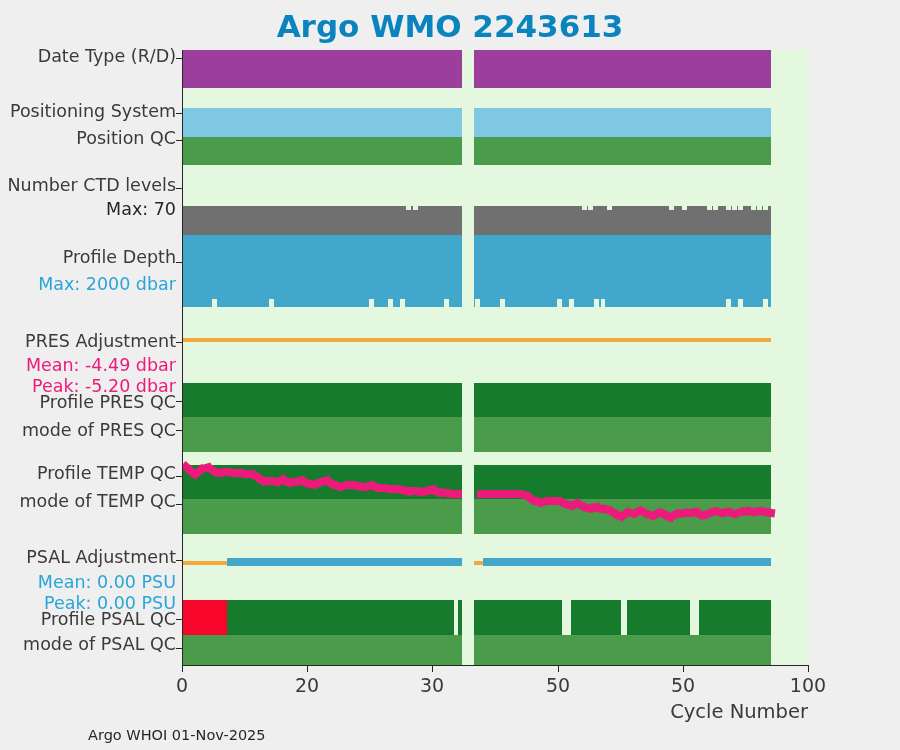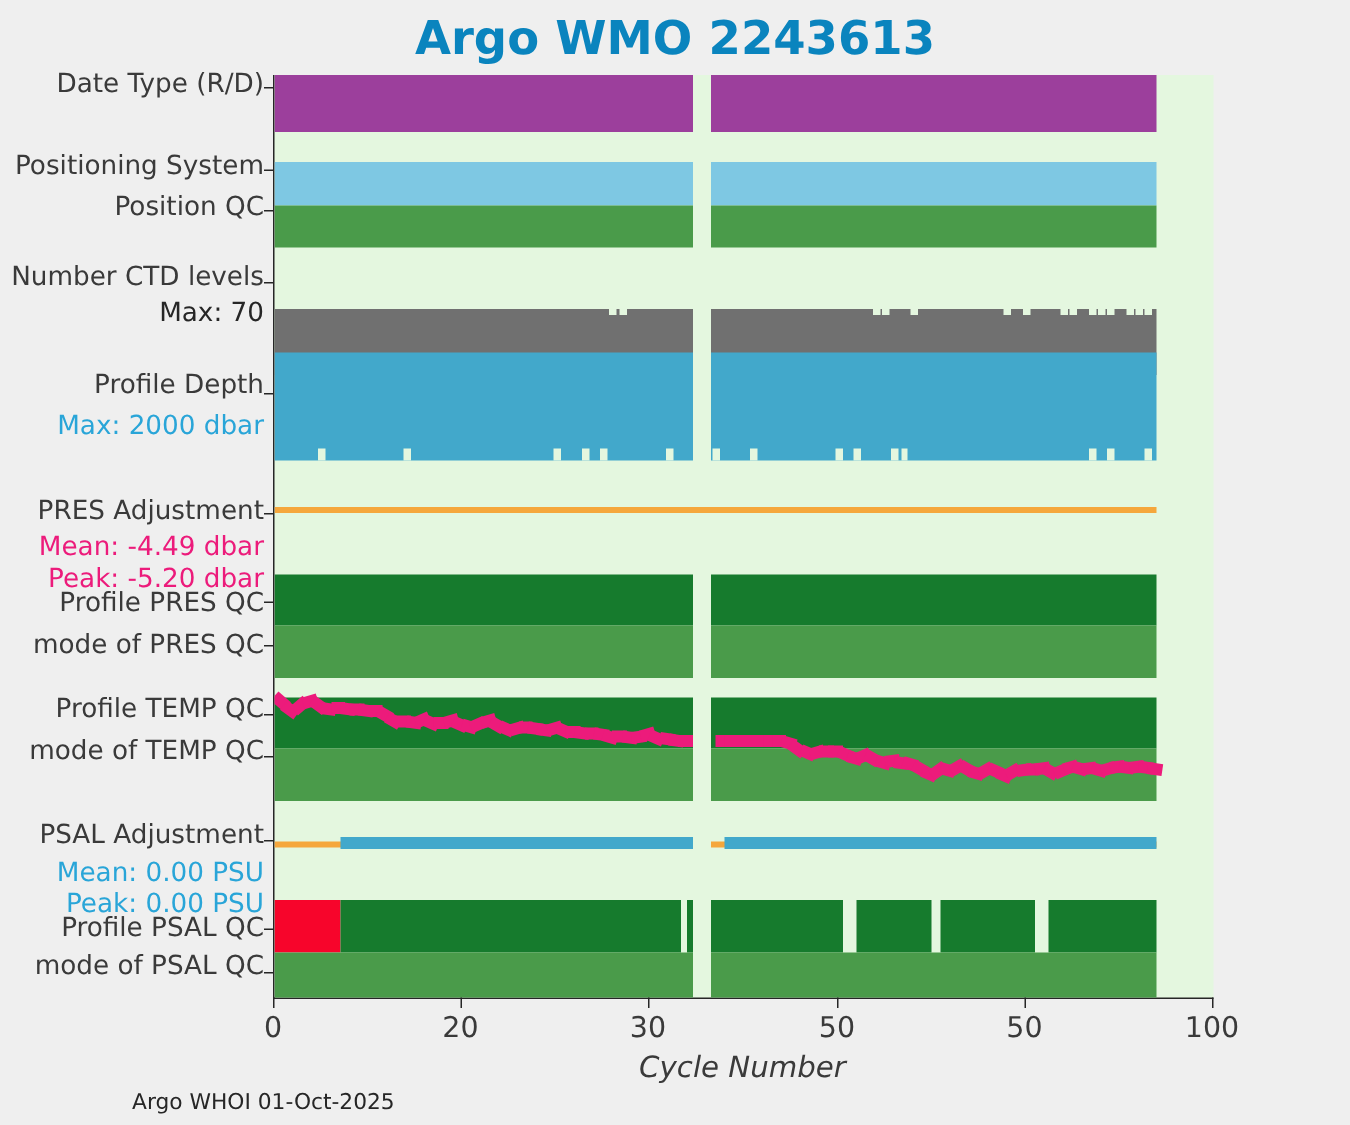--- a/index.html
+++ b/index.html
@@ -87,24 +87,23 @@
     margin-left: -35px;
     text-align: center;
     font-size: 19px;
     color: #3a3a3a;
   }
   #xlabel {
     position: absolute;
     top: 700px;
     left: 182px;
     width: 626px;
-    text-align: center;
+    text-align: right;
     font-size: 19.5px;
     color: #3a3a3a;
-    font-style: italic;
   }
   #footer {
     position: absolute;
     left: 88px;
     top: 727px;
     font-size: 14.5px;
     color: #262626;
   }
 
   
@@ -340,13 +339,13 @@
 <div class="xtick" style="left:808px"></div>
 
 <div class="xticklabel" style="left:182px">0</div>
 <div class="xticklabel" style="left:307px">20</div>
 <div class="xticklabel" style="left:432px">30</div>
 <div class="xticklabel" style="left:558px">50</div>
 <div class="xticklabel" style="left:683px">50</div>
 <div class="xticklabel" style="left:808px">100</div>
 
 <div id="xlabel">Cycle Number</div>
-<div id="footer">Argo WHOI 01-Oct-2025</div>
+<div id="footer">Argo WHOI 01-Nov-2025</div>
 
 </body></html>

